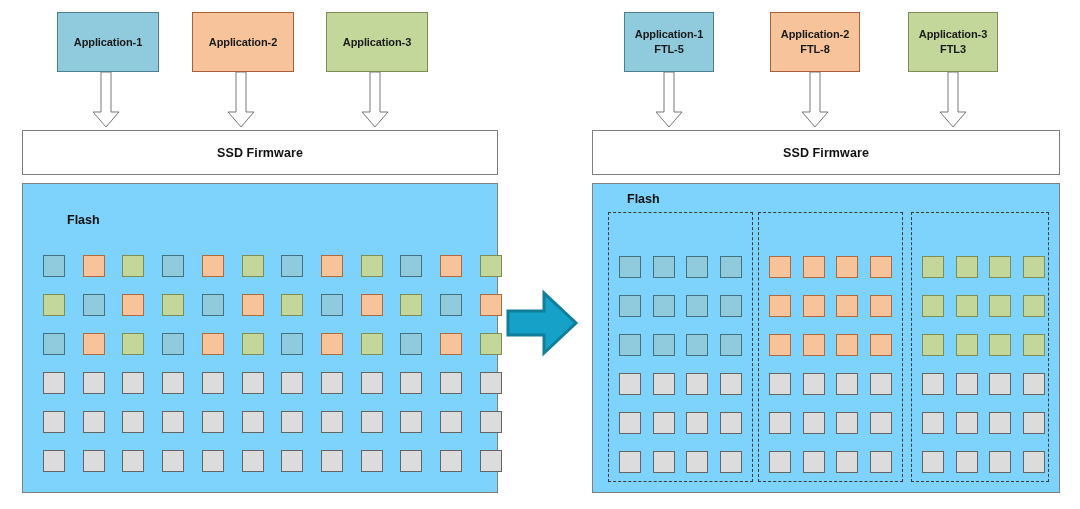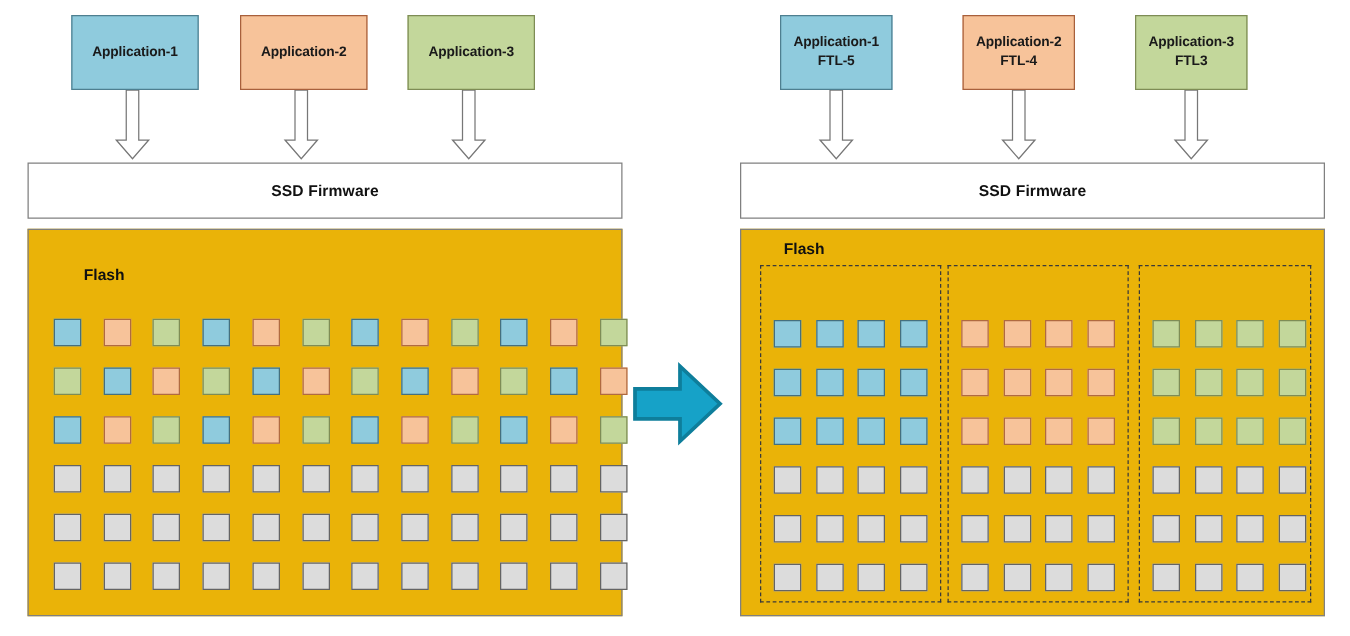--- a/index.html
+++ b/index.html
@@ -61,21 +61,21 @@
     font-weight: bold;
     color: #111111;
     letter-spacing: 0.1px;
   }
 
   
   .flash-panel {
     position: absolute;
     box-sizing: border-box;
     border: 1px solid #808080;
-    background: #eab308;
+    background: #7dd3fc;
   }
   .flash-label {
     position: absolute;
     font-size: 12.5px;
     font-weight: bold;
     color: #111111;
   }
 
   
   .partition {
@@ -225,21 +225,21 @@
   </div>
 
   <div class="abs" style="left:580px; top:0; width:500px; height:509px;">
 
     <div class="app-box app-blue" style="left:44px; top:12px; width:90px; height:60px;">
       <span class="ln">Application-1</span>
       <span class="ln">FTL-5</span>
     </div>
     <div class="app-box app-orange" style="left:190px; top:12px; width:90px; height:60px;">
       <span class="ln">Application-2</span>
-      <span class="ln">FTL-4</span>
+      <span class="ln">FTL-8</span>
     </div>
     <div class="app-box app-green" style="left:328px; top:12px; width:90px; height:60px;">
       <span class="ln">Application-3</span>
       <span class="ln">FTL3</span>
     </div>
 
     <div class="down-arrow" style="left:71px; top:72px;">
       <svg width="36" height="58" viewBox="0 0 36 58">
         <path d="M13 0 L13 40 L5 40 L18 55 L31 40 L23 40 L23 0 Z" fill="#FFFFFF" stroke="#777777" stroke-width="1"></path>
       </svg>

